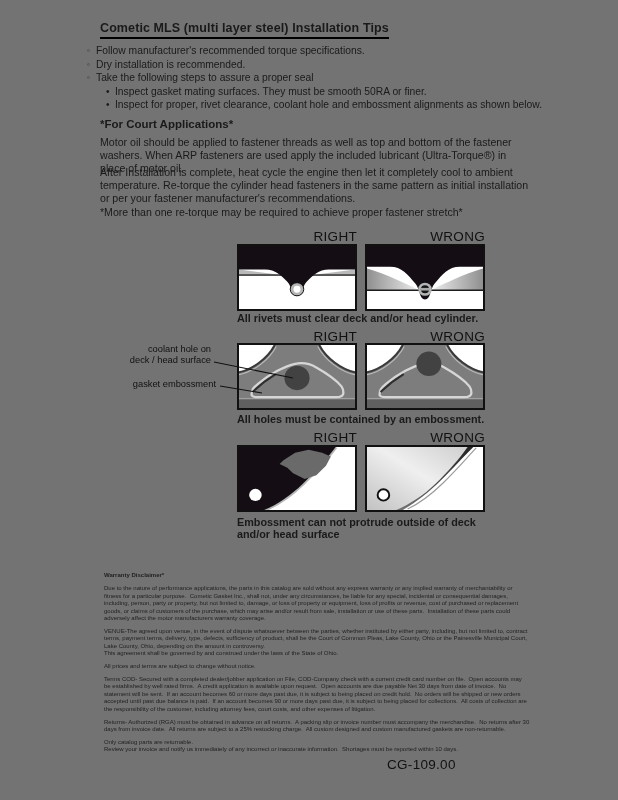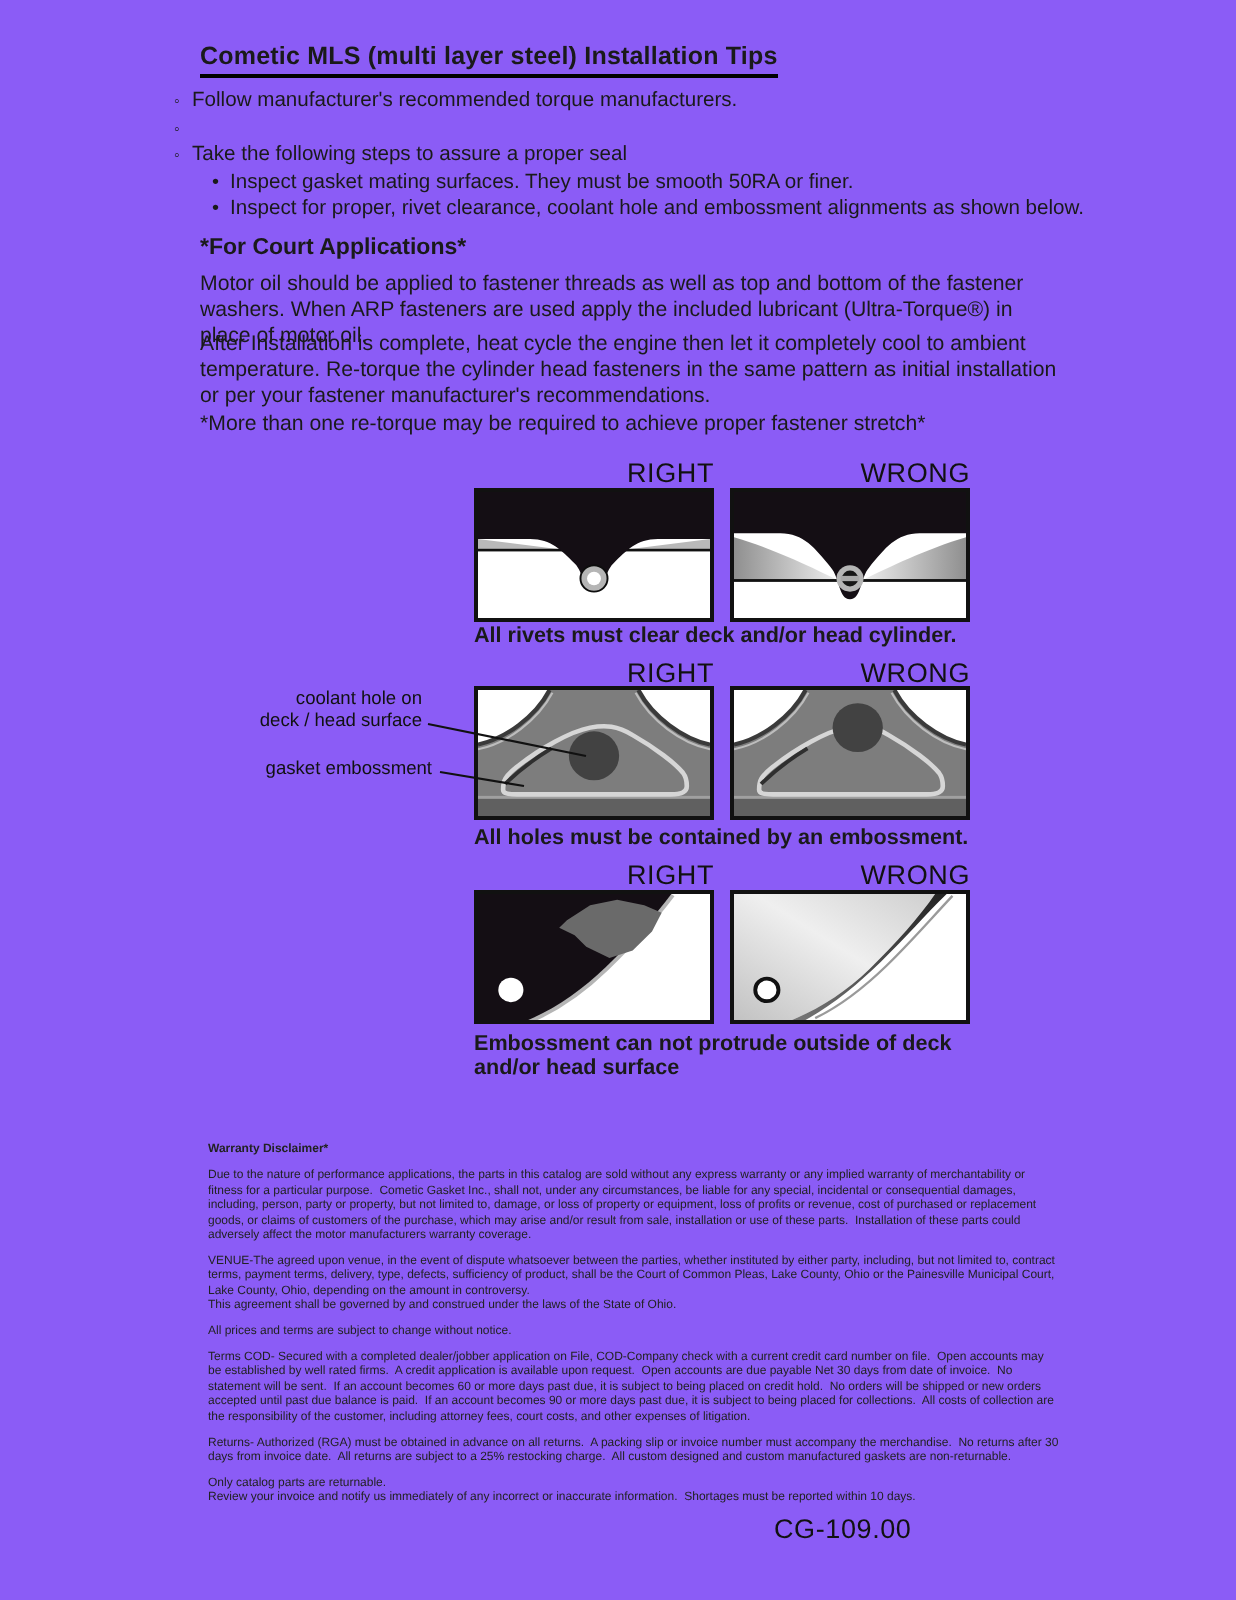--- a/index.html
+++ b/index.html
@@ -1,17 +1,17 @@
 <!DOCTYPE html>
 <html><head>
 <meta charset="utf-8">
 <style>
   html,body{margin:0;padding:0;background:#e8e8e8;}
   .page{
-    position:relative;width:618px;height:800px;background:#8b5cf6;
+    position:relative;width:618px;height:800px;background:#737373;
     font-family:"Liberation Sans", sans-serif;color:#1a1a1a;overflow:hidden;
     margin:0 auto;
   }
   .abs{position:absolute;}
   
   .title{
     left:100px;top:21px;font-size:12.5px;font-weight:bold;
     border-bottom:2px solid #000;padding-bottom:2px;letter-spacing:.1px;
   }
   
@@ -43,24 +43,25 @@
 </head>
 <body>
 
 <div class="page">
 
   <div class="abs title">Cometic MLS (multi layer steel) Installation Tips</div>
 
   <div class="abs bullets">
     <div class="b-row">
       <span class="b-marker">◦</span>
-      <span>Follow manufacturer's recommended torque manufacturers.</span>
+      <span>Follow manufacturer's recommended torque specifications.</span>
     </div>
     <div class="b-row">
       <span class="b-marker">◦</span>
+      <span>Dry installation is recommended.</span>
     </div>
     <div class="b-row">
       <span class="b-marker">◦</span>
       <span>Take the following steps to assure a proper seal</span>
     </div>
     <div class="b-row sub">
       <span class="b-marker">•</span>
       <span>Inspect gasket mating surfaces.  They must be smooth 50RA or finer.</span>
     </div>
     <div class="b-row sub">

